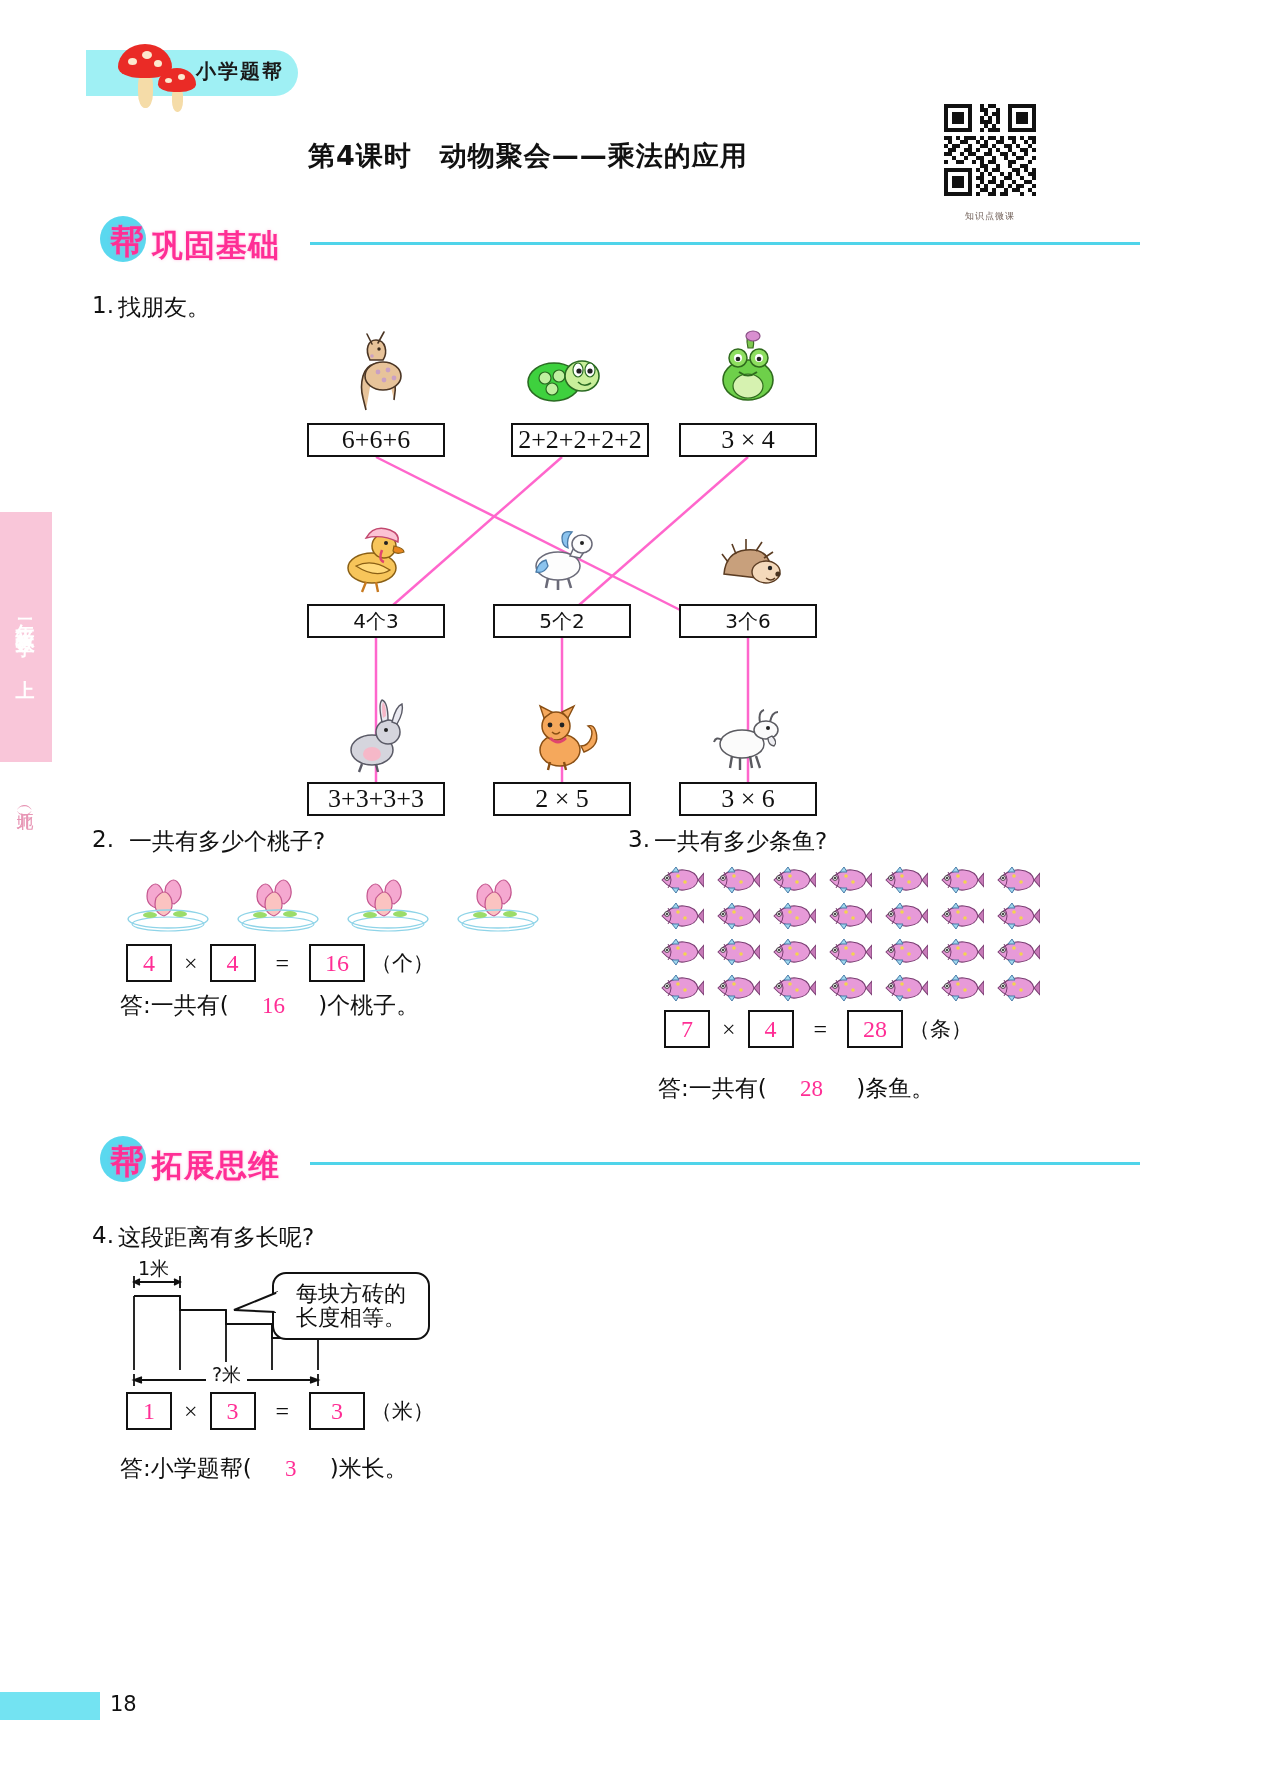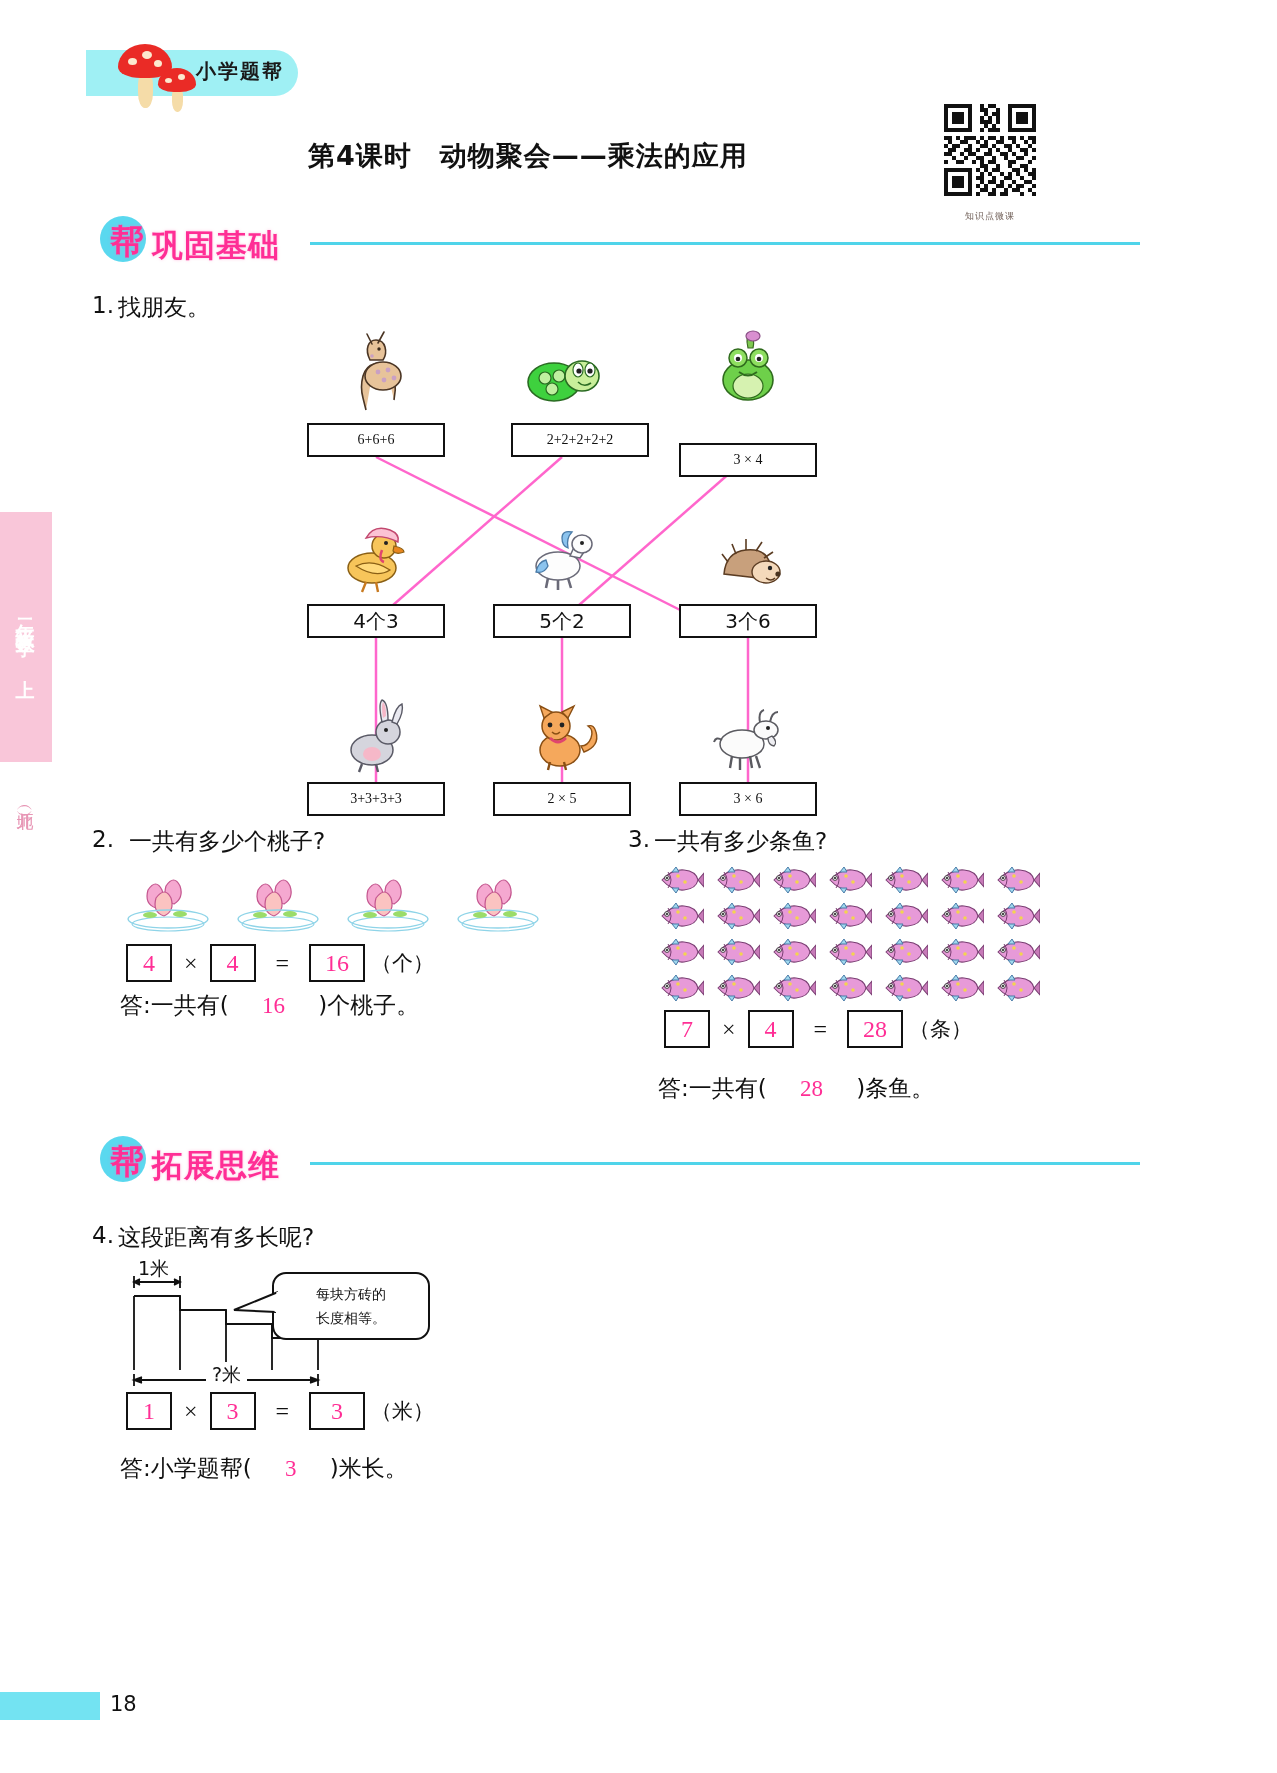--- a/index.html
+++ b/index.html
@@ -102,21 +102,21 @@
     font-family: "DejaVu Sans", sans-serif;
     font-size: 23px; color: #111; white-space: nowrap;
   }
 
   
   .match { position: absolute; left: 300px; top: 320px; width: 560px; height: 480px; }
   .mbox {
     position: absolute; width: 138px; height: 34px;
     border: 2px solid #111; background: #fff;
     display: flex; align-items: center; justify-content: center;
-    font-family: "Liberation Serif", serif; font-size: 14px; color: #111;
+    font-family: "Liberation Serif", serif; font-size: 26px; color: #111;
     z-index: 3;
   }
   .mbox.cn { font-family: "DejaVu Sans", sans-serif; font-size: 20px; }
   .animal {
     position: absolute; width: 100px; height: 82px;
     z-index: 2; font-size: 62px; line-height: 82px; text-align: center;
   }
   .lines { position: absolute; left: 0; top: 0; width: 560px; height: 480px; z-index: 1; }
 
   
@@ -146,21 +146,21 @@
 
   
   .fish-grid { position: absolute; display: grid; gap: 4px 6px; }
 
   
   .stairs { position: absolute; }
   .bubble {
     position: absolute;
     border: 2px solid #111; border-radius: 14px; background: #fff;
     padding: 8px 12px;
-    font-family: "DejaVu Sans", sans-serif; font-size: 14px;
+    font-family: "DejaVu Sans", sans-serif; font-size: 22px;
     color: #111; line-height: 24px; text-align: center;
   }
 
   
   .footer-bar {
     position: absolute; left: 0; top: 1692px; width: 100px; height: 28px;
     background: #73e3f2;
   }
   .page-num {
     position: absolute; left: 110px; top: 1692px;
@@ -398,21 +398,21 @@
         <circle cx="40" cy="30" r="4" fill="#fff"></circle>
           <circle cx="61" cy="30" r="4" fill="#fff"></circle>
         <circle cx="40" cy="31" r="2.3" fill="#222"></circle>
           <circle cx="61" cy="31" r="2.3" fill="#222"></circle>
         <path d="M41 44 q9 7 18 0" stroke="#2f6b1d" stroke-width="1.8" fill="none"></path>
       </svg>
     </div>
 
     <div class="mbox" style="left:7px;top:103px;">6+6+6</div>
     <div class="mbox" style="left:193px;top:103px;margin-left:18px;">2+2+2+2+2</div>
-    <div class="mbox" style="left:379px;top:103px;margin-top:20px;">3 × 4</div>
+    <div class="mbox" style="left:379px;top:103px;">3 × 4</div>
 
     <div class="animal" style="left:26px;top:196px;">
       <svg viewBox="0 0 100 82" width="100" height="82">
         <ellipse cx="46" cy="52" rx="24" ry="15" fill="#f7c55a" stroke="#8a5f14" stroke-width="1.5"></ellipse>
         <path d="M30 50 q16 -8 34 4 q-14 9 -34 -4z" fill="#ffd97a" stroke="#8a5f14" stroke-width="1.2"></path>
         <circle cx="58" cy="30" r="12" fill="#f7c55a" stroke="#8a5f14" stroke-width="1.5"></circle>
         <path d="M68 30 q10 2 10 6 q-8 3 -11 -1z" fill="#e8861f" stroke="#8a5f14" stroke-width="1.2"></path>
         <circle cx="60" cy="27" r="2" fill="#222"></circle>
         <path d="M40 22 q8 -14 24 -8 q10 4 8 12 q-16 -8 -32 -4z" fill="#fbc3d4" stroke="#c2486f" stroke-width="1.4"></path>
         <path d="M56 34 q-4 10 2 12" stroke="#e0456f" stroke-width="2.5" fill="none"></path>

